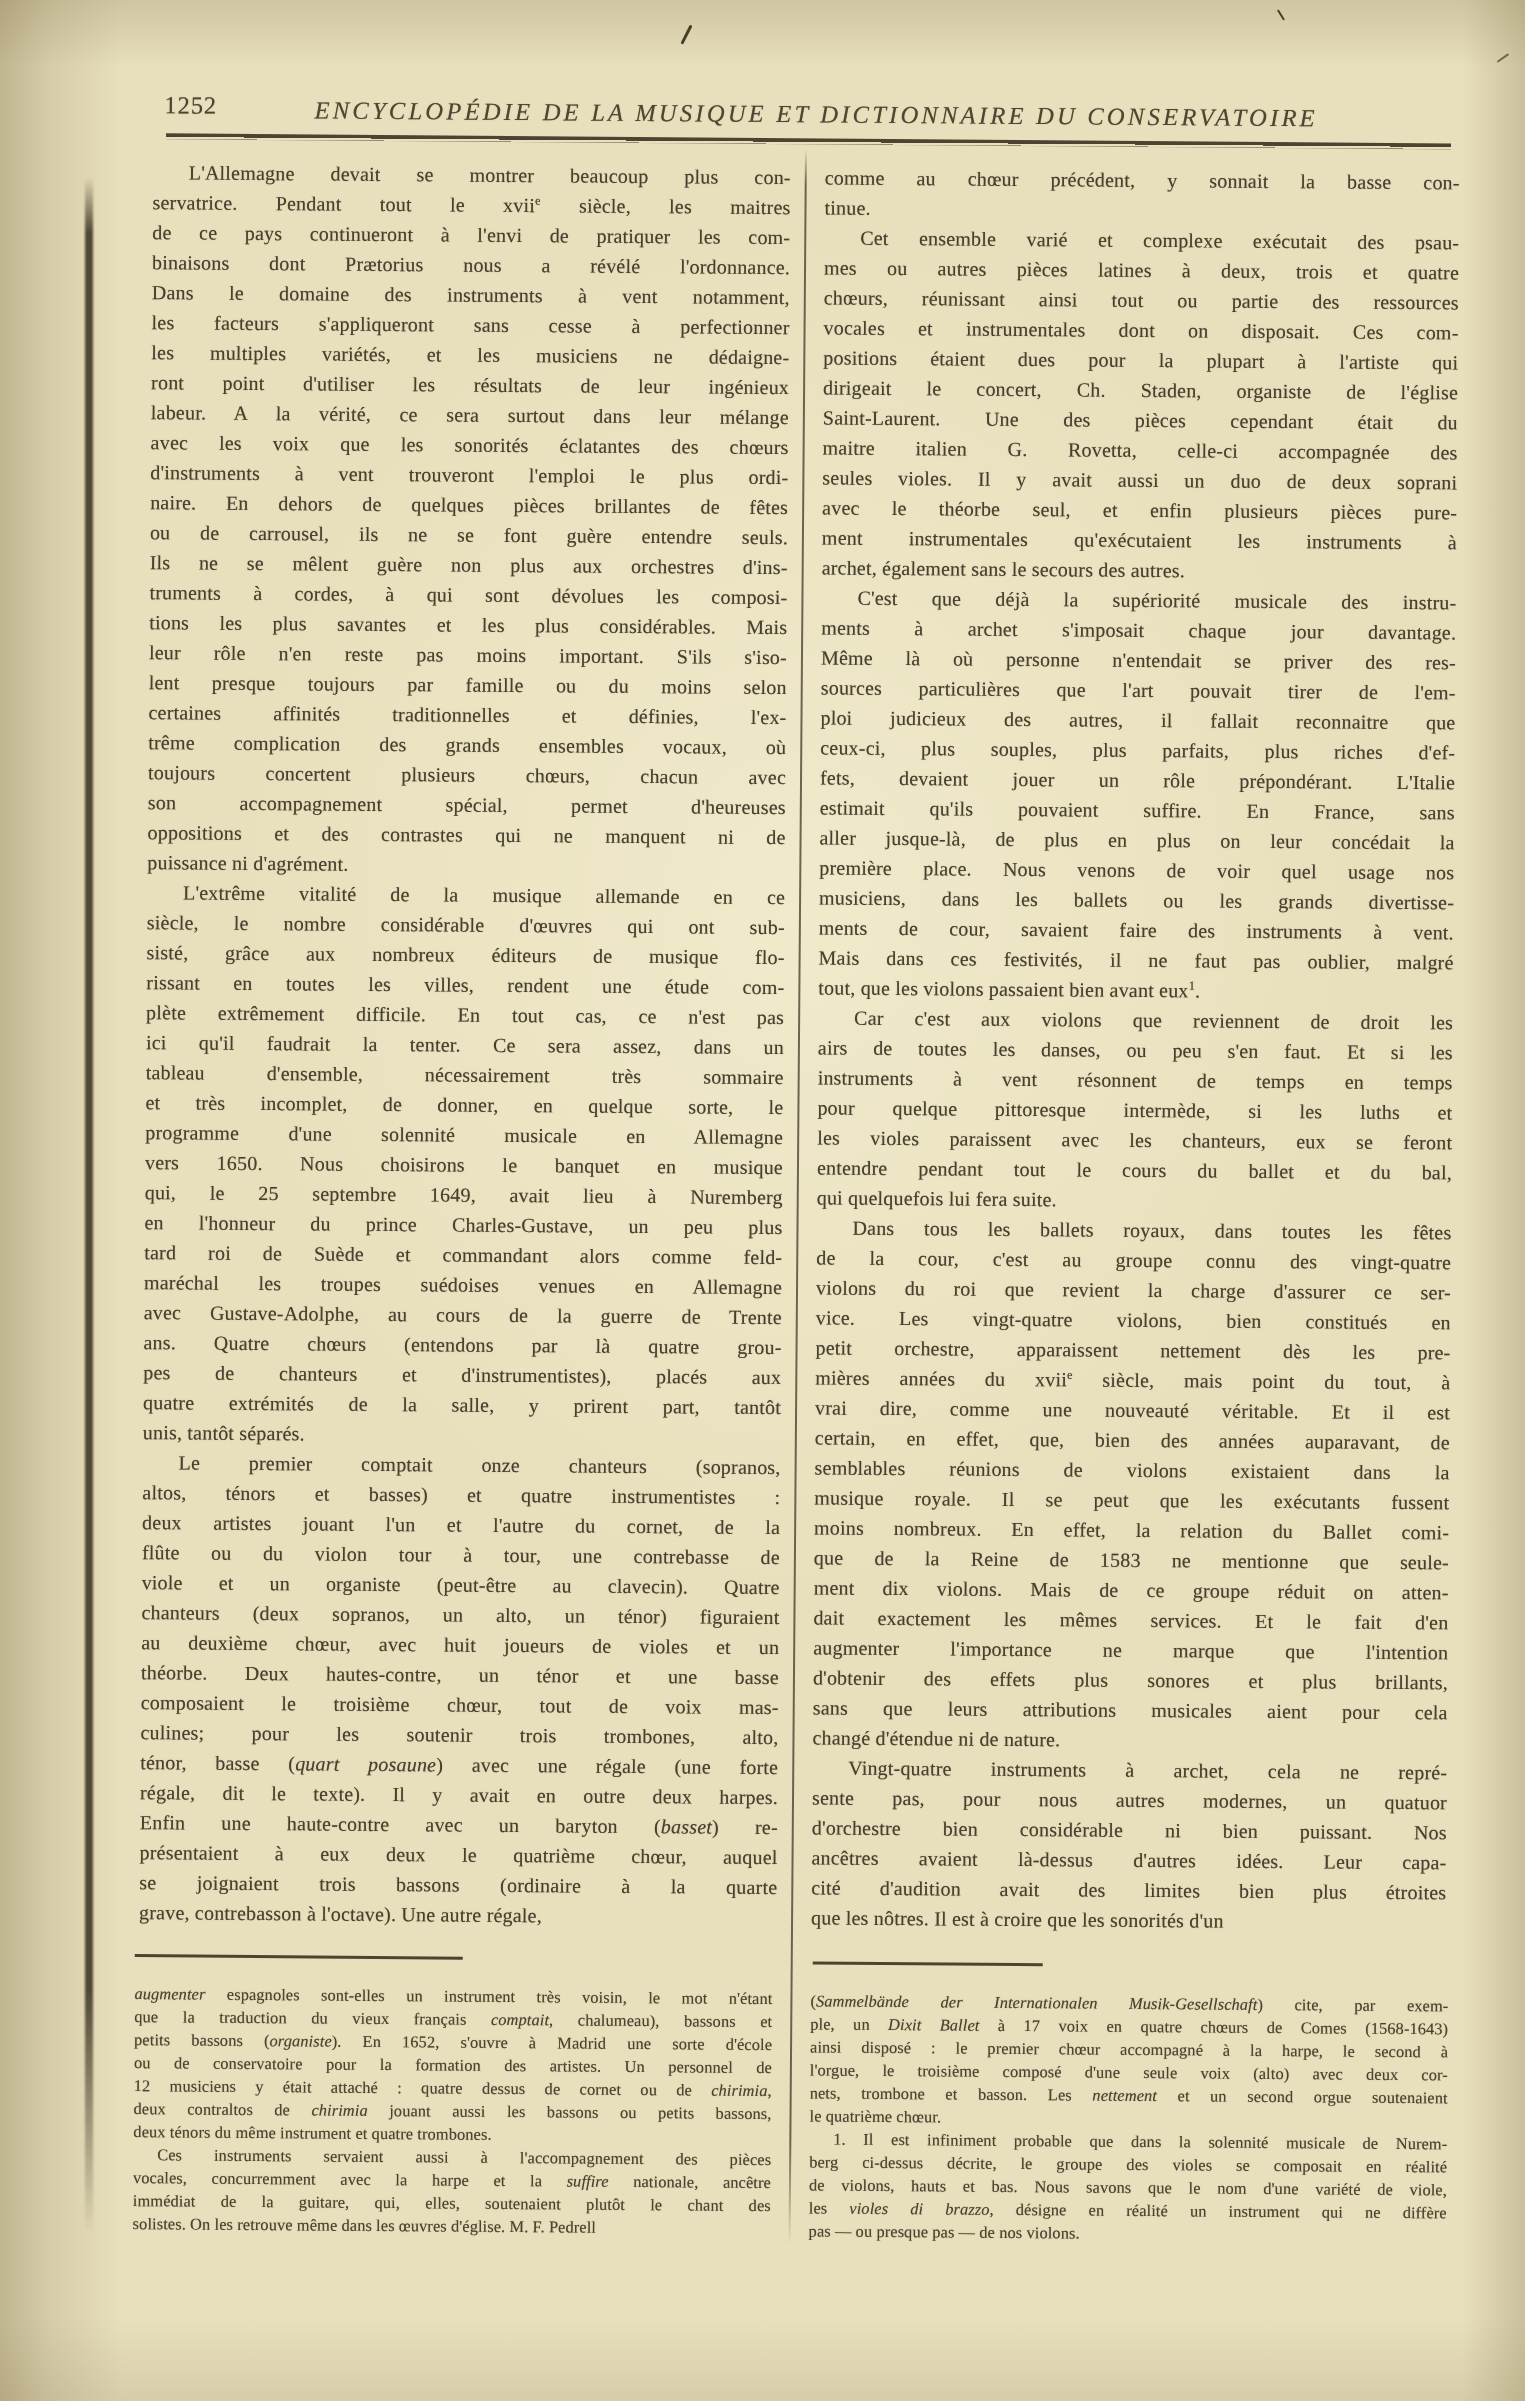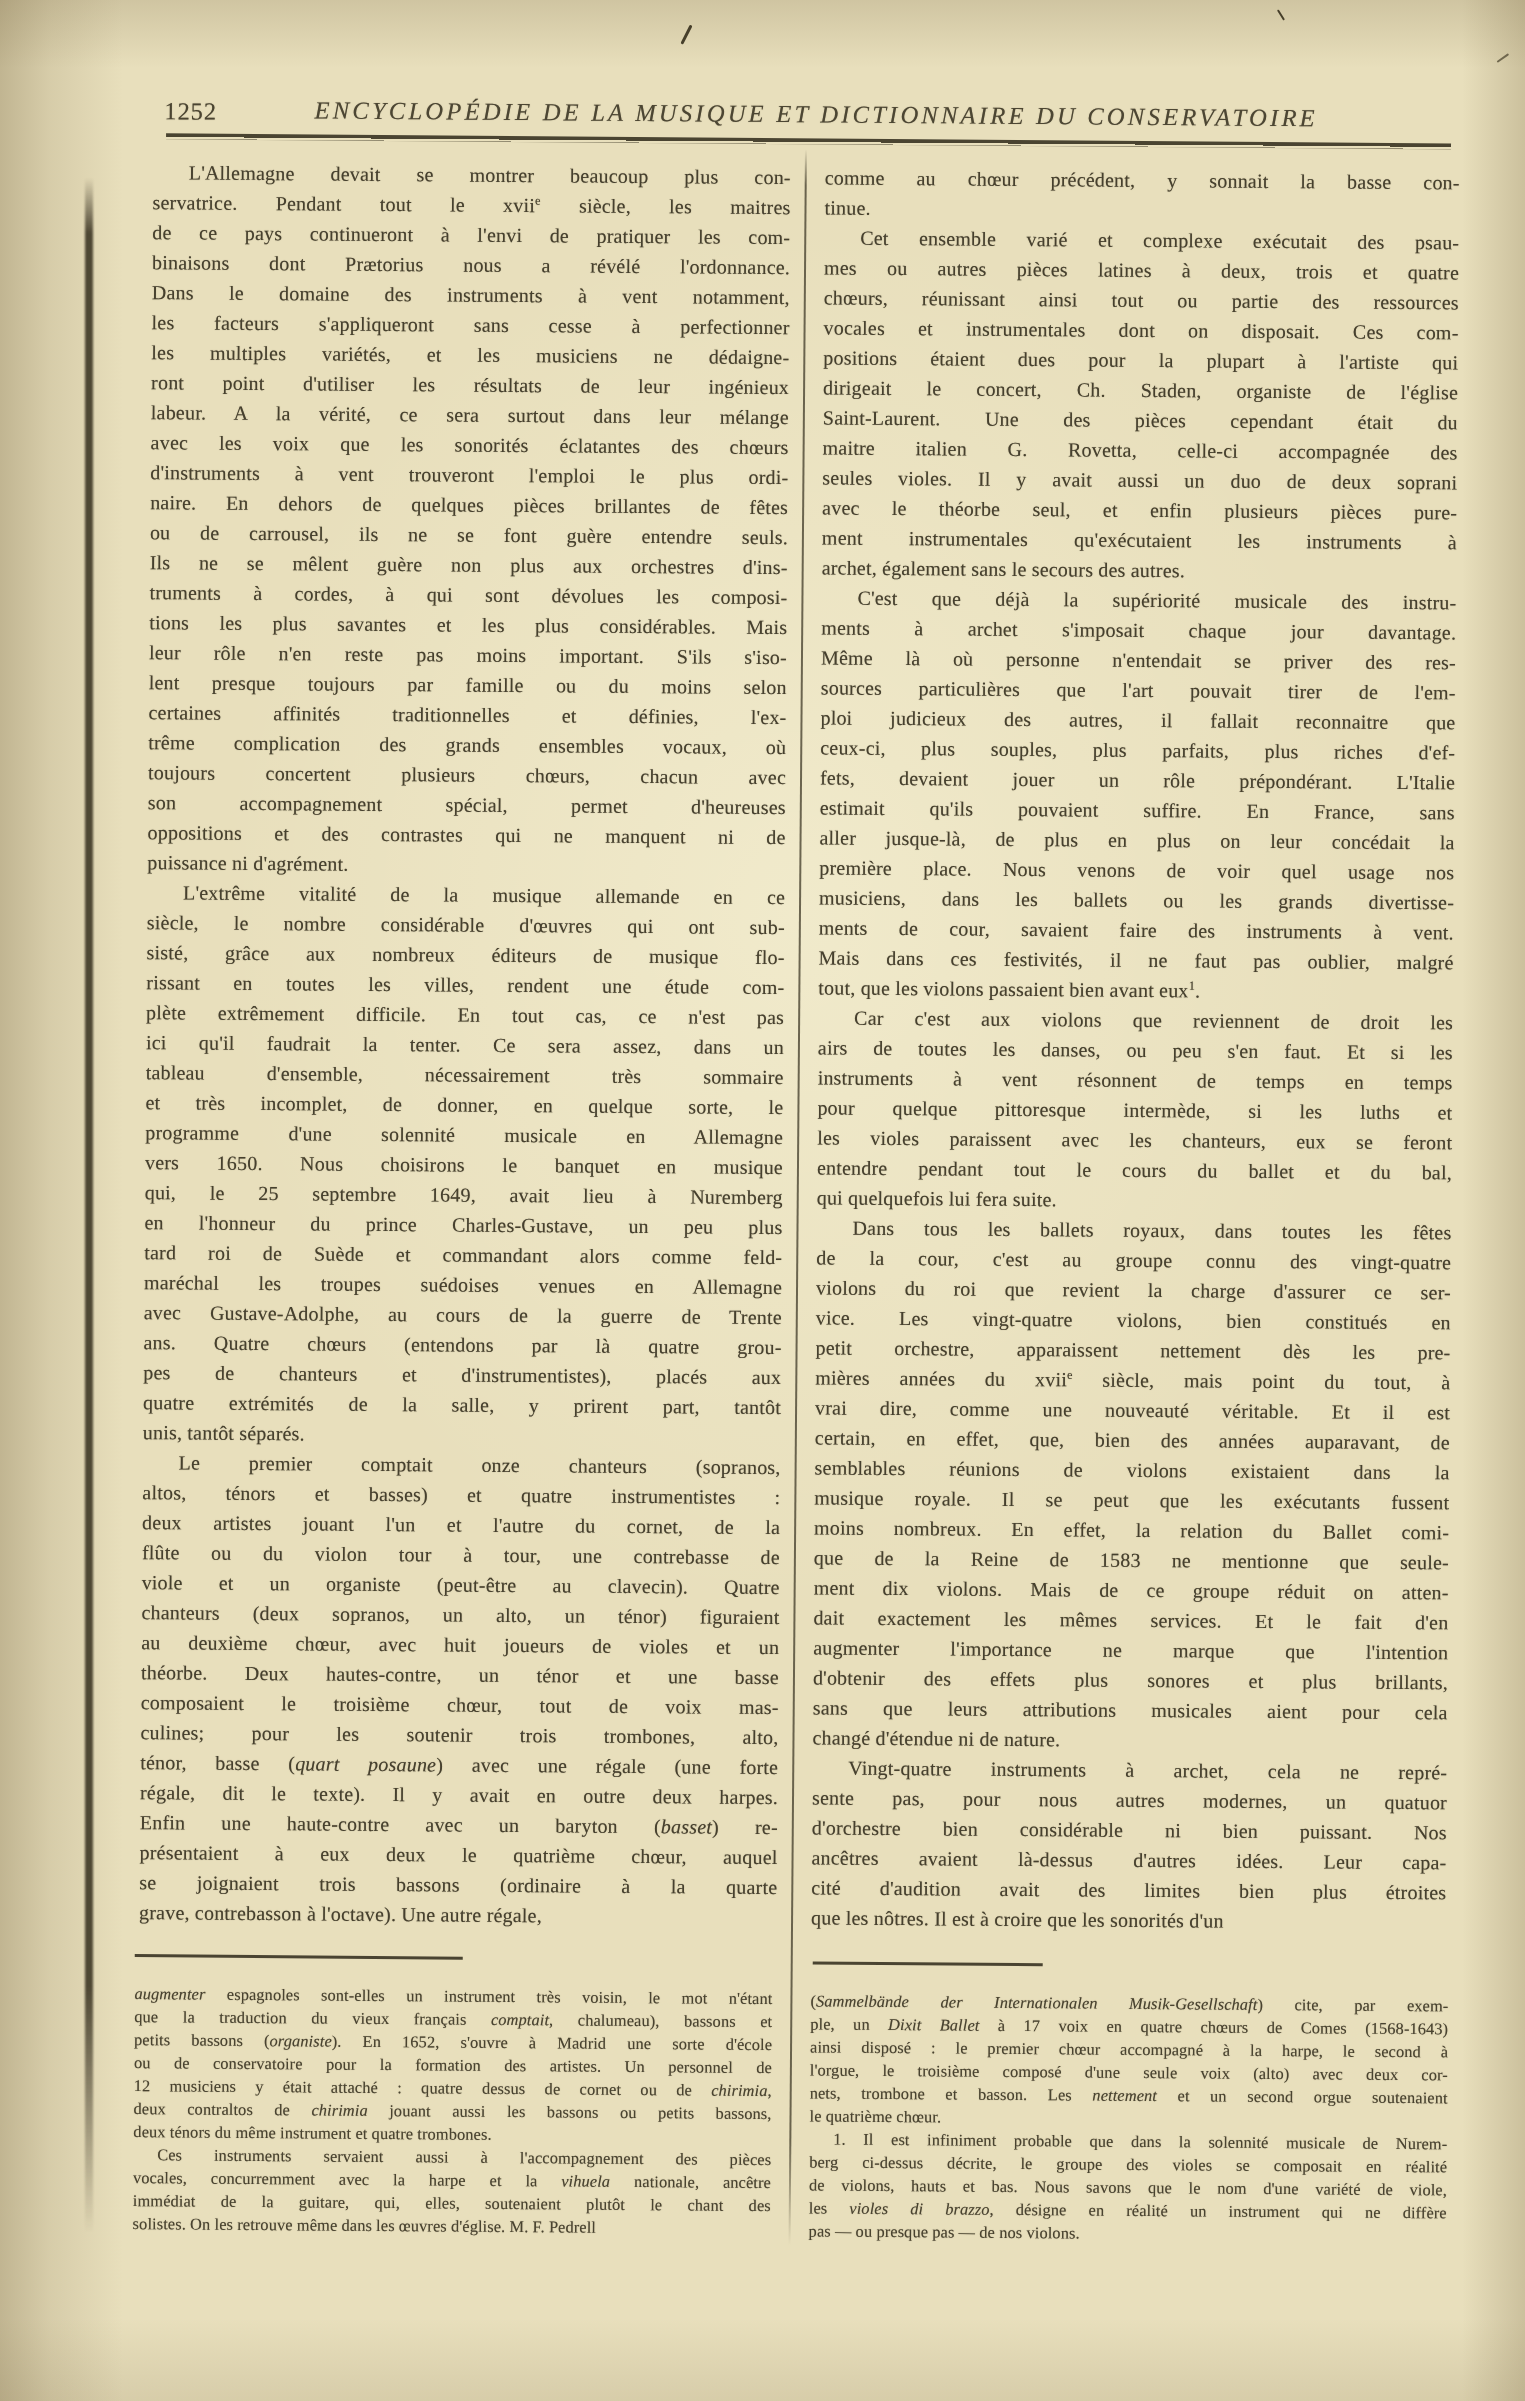--- a/index.html
+++ b/index.html
@@ -33,21 +33,21 @@
   #mark-right-edge{left:1502px;top:51px;width:1.8px;height:13.7px;transform:rotate(55deg);opacity:.7;}
 
   
   #sheet{
     position:absolute;inset:0;
     transform:rotate(0.45deg);
     transform-origin:766px 146px;
     text-shadow:0 0 0.9px rgba(70,60,40,0.5);
   }
   #page-number{
-    position:absolute;left:164px;top:102px;
+    position:absolute;left:164px;top:96px;
     font-size:24.6px;letter-spacing:0.9px;color:#4a4431;
   }
   #running-title{
     position:absolute;left:269px;top:100px;width:1094px;
     text-align:center;font-style:italic;font-size:24.6px;letter-spacing:3.2px;
     color:#4c4633;white-space:nowrap;
   }
   #header-rule{
     position:absolute;left:166px;top:138px;width:1285px;height:6.4px;
     background:linear-gradient(180deg,#4a4431 0px,#4a4431 3.6px,rgba(0,0,0,0) 3.6px,rgba(0,0,0,0) 5.5px,rgba(74,68,49,0.55) 5.5px,rgba(74,68,49,0.55) 6.4px);
@@ -222,21 +222,21 @@
 
   <div id="fn-left" class="fn">
       <div class="ln"><i>augmenter</i> espagnoles sont-elles un instrument très voisin, le mot n'étant</div>
       <div class="ln">que la traduction du vieux français <i>comptait</i>, chalumeau), bassons et</div>
       <div class="ln">petits bassons (<i>organiste</i>). En 1652, s'ouvre à Madrid une sorte d'école</div>
       <div class="ln">ou de conservatoire pour la formation des artistes. Un personnel de</div>
       <div class="ln">12 musiciens y était attaché : quatre dessus de cornet ou de <i>chirimia</i>,</div>
       <div class="ln">deux contraltos de <i>chirimia</i> jouant aussi les bassons ou petits bassons,</div>
       <div class="ln last">deux ténors du même instrument et quatre trombones.</div>
       <div class="ln ind">Ces instruments servaient aussi à l'accompagnement des pièces</div>
-      <div class="ln">vocales, concurremment avec la harpe et la <i>vihuela</i> nationale, ancêtre</div>
+      <div class="ln">vocales, concurremment avec la harpe et la <i>suffire</i> nationale, ancêtre</div>
       <div class="ln">immédiat de la guitare, qui, elles, soutenaient plutôt le chant des</div>
       <div class="ln last">solistes. On les retrouve même dans les œuvres d'église. M. F. Pedrell</div>
     </div>
   <div id="fn-right" class="fn">
       <div class="ln">(<i>Sammelbände der Internationalen Musik-Gesellschaft</i>) cite, par exem-</div>
       <div class="ln">ple, un <i>Dixit Ballet</i> à 17 voix en quatre chœurs de Comes (1568-1643)</div>
       <div class="ln">ainsi disposé : le premier chœur accompagné à la harpe, le second à</div>
       <div class="ln">l'orgue, le troisième composé d'une seule voix (alto) avec deux cor-</div>
       <div class="ln">nets, trombone et basson. Les <i>nettement</i> et un second orgue soutenaient</div>
       <div class="ln last">le quatrième chœur.</div>

